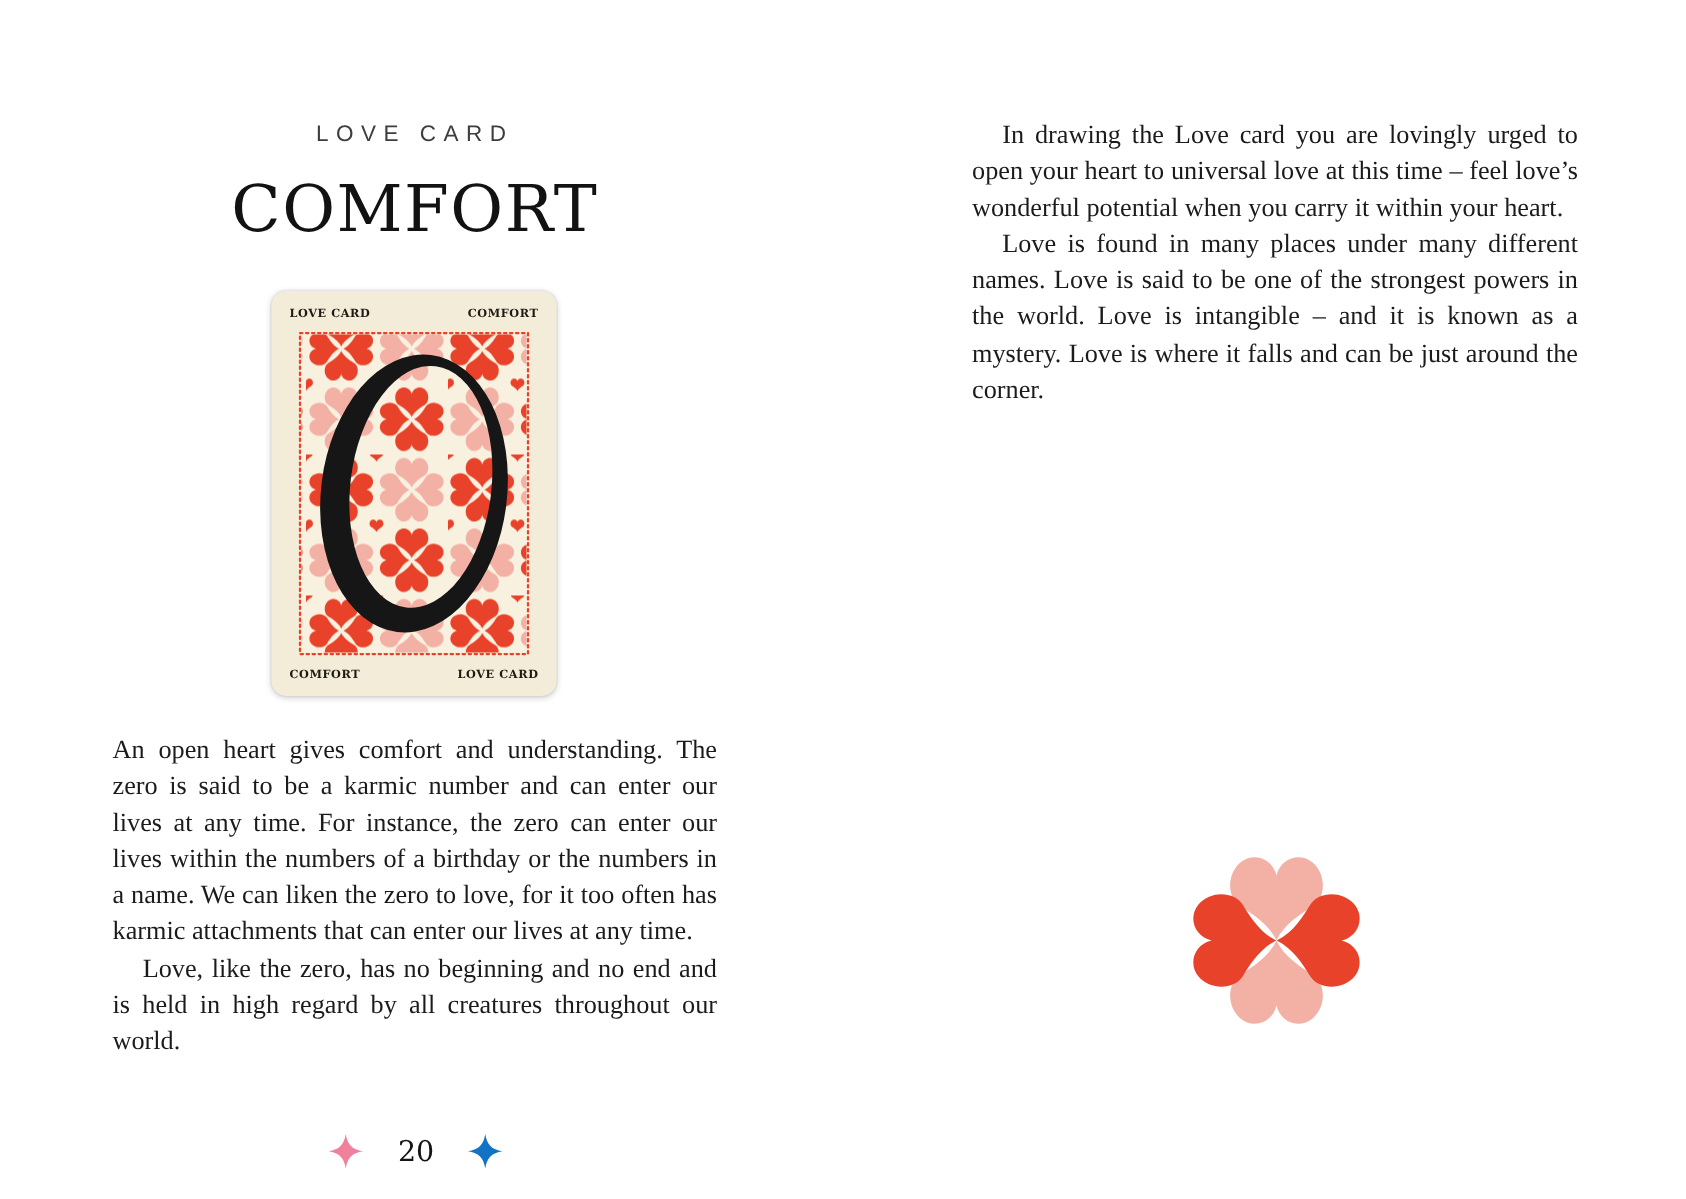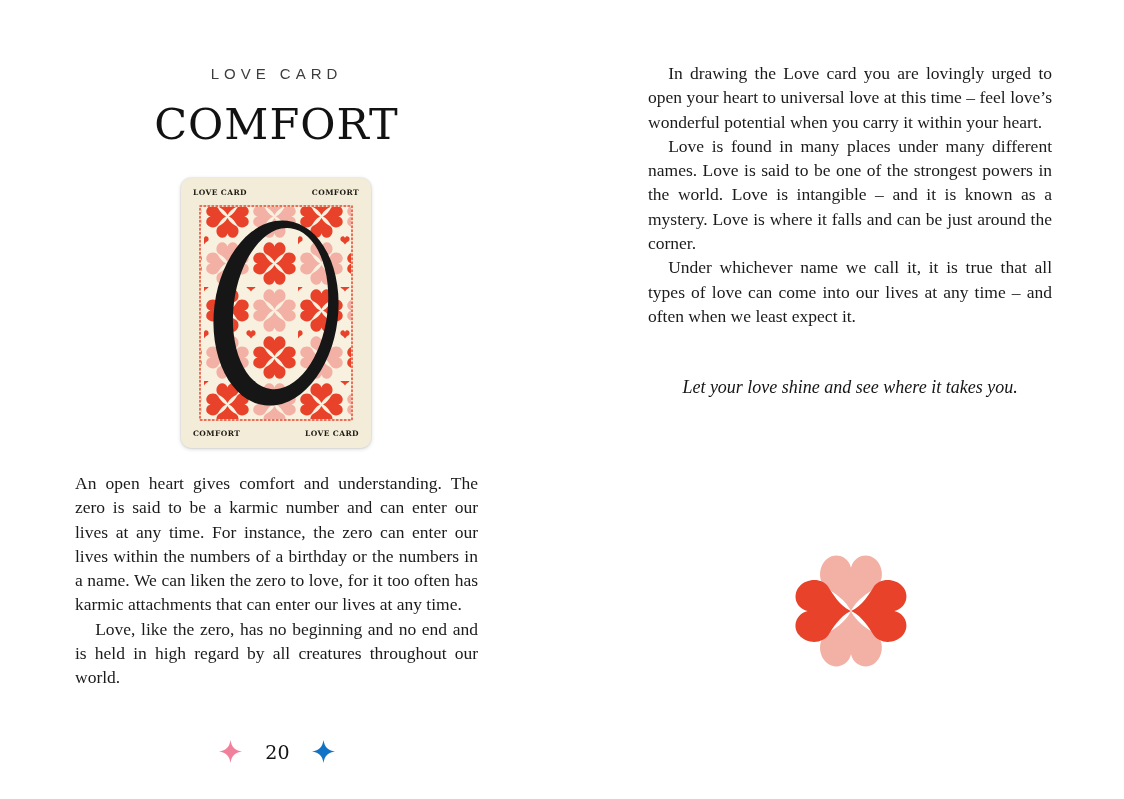--- a/index.html
+++ b/index.html
@@ -1,21 +1,21 @@
 <!DOCTYPE html>
 <html style="--red: #e8432a; --pink: #f3b0a5; --cream: #f8f1df; --card_bg: #f3ecd8; --ink: #161616; --text: #1b1b1b; --pink_star: #f0809b; --blue_star: #1273c5; --red_star: #e41c2d; --purple_star: #ad85c6;"><head>
 <meta charset="utf-8">
 <style>
   * { margin: 0; padding: 0; box-sizing: border-box; }
   html, body { width: 1124px; height: 799px; background: #ffffff; overflow: hidden; }
   body { font-family: "Liberation Serif", serif; color: var(--text, #1b1b1b); position: relative; }
 
   .spread { position: absolute; inset: 0; }
 
-  .col { position: absolute; top: 0; height: 779px; }
+  .col { position: absolute; top: 16px; height: 779px; }
   .col-left  { left: 75px;  width: 403px; }
   .col-right { left: 648px; width: 404px; }
 
   .kicker {
     position: absolute; top: 65px; left: 0; width: 100%;
     text-align: center;
     font-family: "Liberation Sans", sans-serif;
     font-size: 15px; letter-spacing: 5px; color: #3d3d3d;
   }
   .display-title {
@@ -152,25 +152,23 @@
         <path d="M12,0 C13.2,7.5 16.5,10.8 24,12 C16.5,13.2 13.2,16.5 12,24 C10.8,16.5 7.5,13.2 0,12 C7.5,10.8 10.8,7.5 12,0 Z"></path>
       </svg>
     </div>
   </div>
 
   <div class="col col-right">
 
     <div class="bodytext bodytext-right">
       <p class="para indent">In drawing the Love card you are lovingly urged to open your heart to universal love at this time – feel love’s wonderful potential when you carry it within your heart.</p>
       <p class="para indent">Love is found in many places under many different names. Love is said to be one of the strongest powers in the world. Love is intangible – and it is known as a mystery. Love is where it falls and can be just around the corner.</p>
-      <p class="para indent">Under whichever name we call it, it is true that all types of love can come into our lives at any time – and often when we least expect it.</p>
     </div>
 
     <div class="message">
-      <div>Let your love shine and see where it takes you.</div>
     </div>
 
     <svg class="motif" width="150" height="140" viewBox="-75 -70 150 140">
       <use href="#heart" transform="translate(0,-31) scale(2.8)" class="f-pink"></use>
       <use href="#heart" transform="translate(0,31) scale(2.8) rotate(180)" class="f-pink"></use>
       <use href="#heart" transform="translate(-31,0) scale(2.8) rotate(-90)" class="f-red"></use>
       <use href="#heart" transform="translate(31,0) scale(2.8) rotate(90)" class="f-red"></use>
     </svg>
 
   </div>

